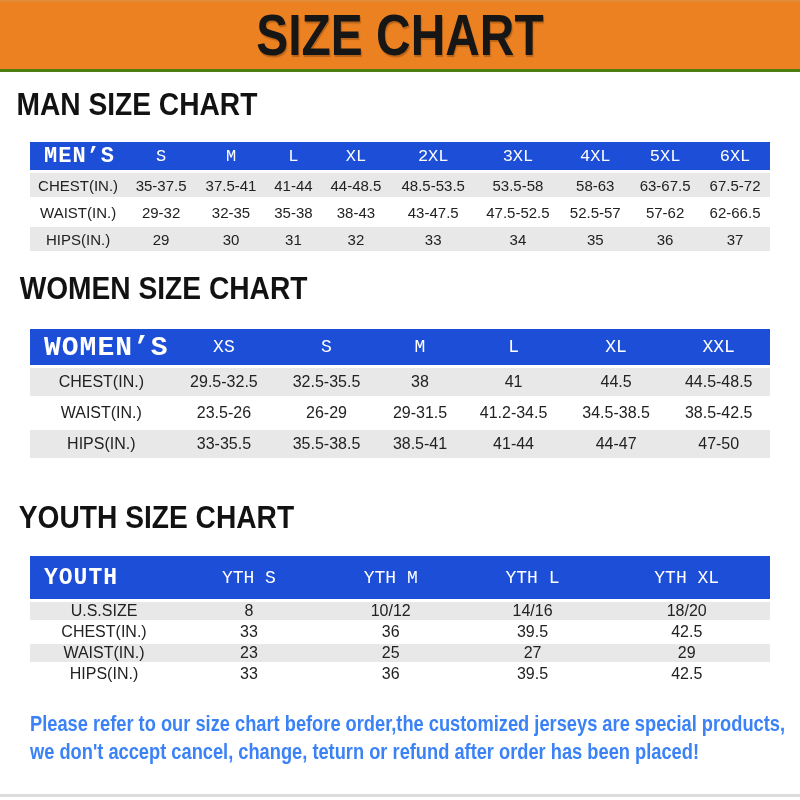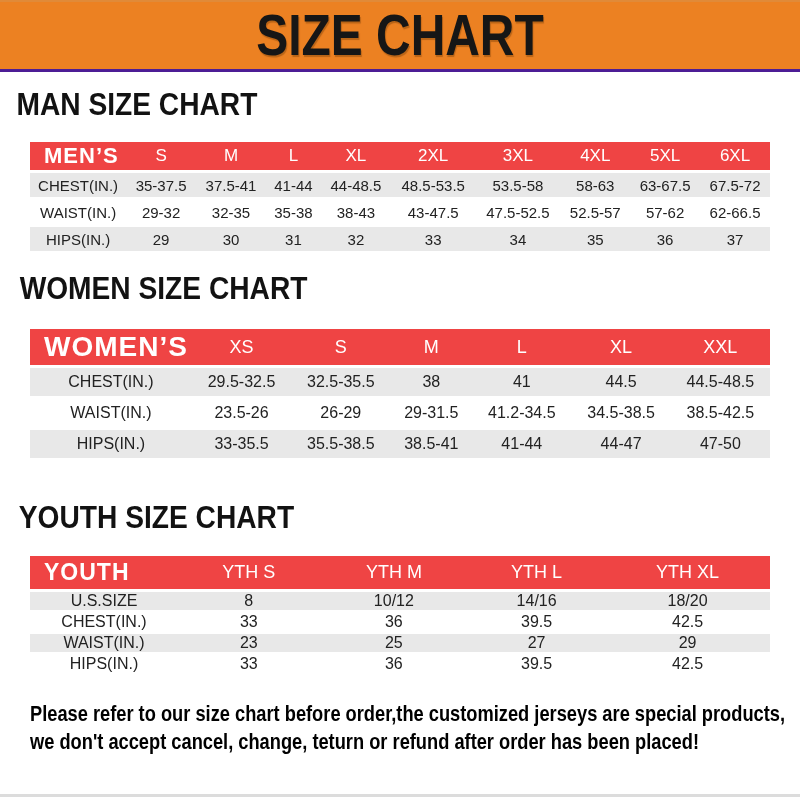--- a/index.html
+++ b/index.html
@@ -14,21 +14,21 @@
     overflow: hidden;
     position: relative;
   }
 
   
   .banner {
     height: 67px;
     background: #EC8122;
     border-top: 2px solid #E1judge;
     border-top: 2px solid #E18A38;
-    border-bottom: 3px solid #4c1d95;
+    border-bottom: 3px solid #4d7c0f;
     display: flex;
     align-items: center;
     justify-content: center;
   }
   .banner-title {
     display: inline-block;
     font-size: 57px;
     font-weight: bold;
     color: #161616;
     letter-spacing: 0px;
@@ -64,26 +64,27 @@
     margin: 0 auto;
     border-collapse: separate;
     border-spacing: 0 3px;
     table-layout: auto;
   }
   #men-table   { margin-top: 13px; }
   #women-table { margin-top: 16px; }
   #youth-table { margin-top: 14px; }
 
   table.size-table thead th {
-    background: #ef4444;
+    background: #1d4ed8;
     color: #ffffff;
     font-weight: normal;
     text-align: center;
     padding: 0 4px;
     white-space: nowrap;
+    font-family: Liberation Mono, monospace;
   }
   table.size-table thead th:first-child {
     text-align: left;
     padding-left: 14px;
     font-weight: bold;
     letter-spacing: 1px;
   }
   table.size-table tbody td {
     text-align: center;
     color: #222222;
@@ -99,28 +100,28 @@
   #men-table thead th { height: 28px; font-size: 17px; }
   #men-table thead th:first-child { font-size: 22px; width: 13%; }
   #men-table tbody td { height: 24px; font-size: 15px; }
 
   
   #women-table thead th { height: 36px; font-size: 18px; }
   #women-table thead th:first-child { font-size: 28px; width: 18%; }
   #women-table tbody td { height: 28px; font-size: 16px; }
 
   
-  #youth-table thead th { height: 33px; font-size: 18px; }
+  #youth-table thead th { height: 43px; font-size: 18px; }
   #youth-table thead th:first-child { font-size: 23px; width: 20%; }
   #youth-table tbody td { height: 14px; font-size: 16px; }
 
   
   .disclaimer {
     margin: 24px 0 0 30px;
-    color: #000000;
+    color: #3b82f6;
     font-weight: bold;
   }
   .disclaimer-line {
     display: block;
     font-size: 22px;
     line-height: 28px;
     transform: scaleX(0.83);
     transform-origin: left center;
     white-space: nowrap;
   }

